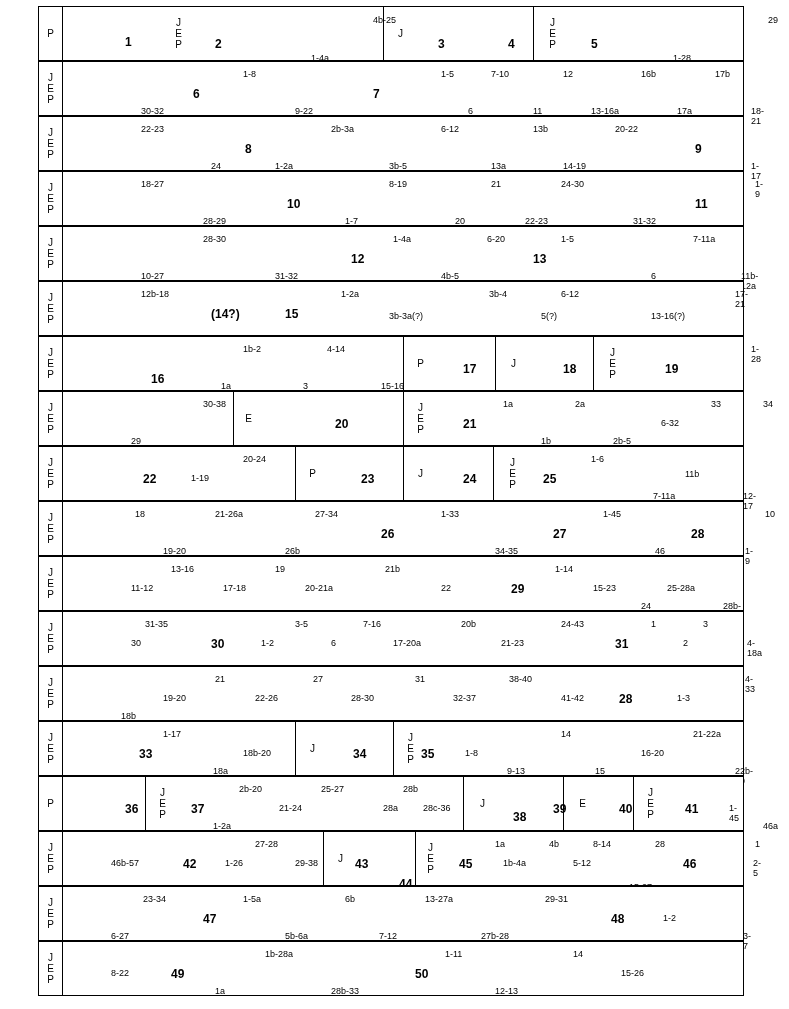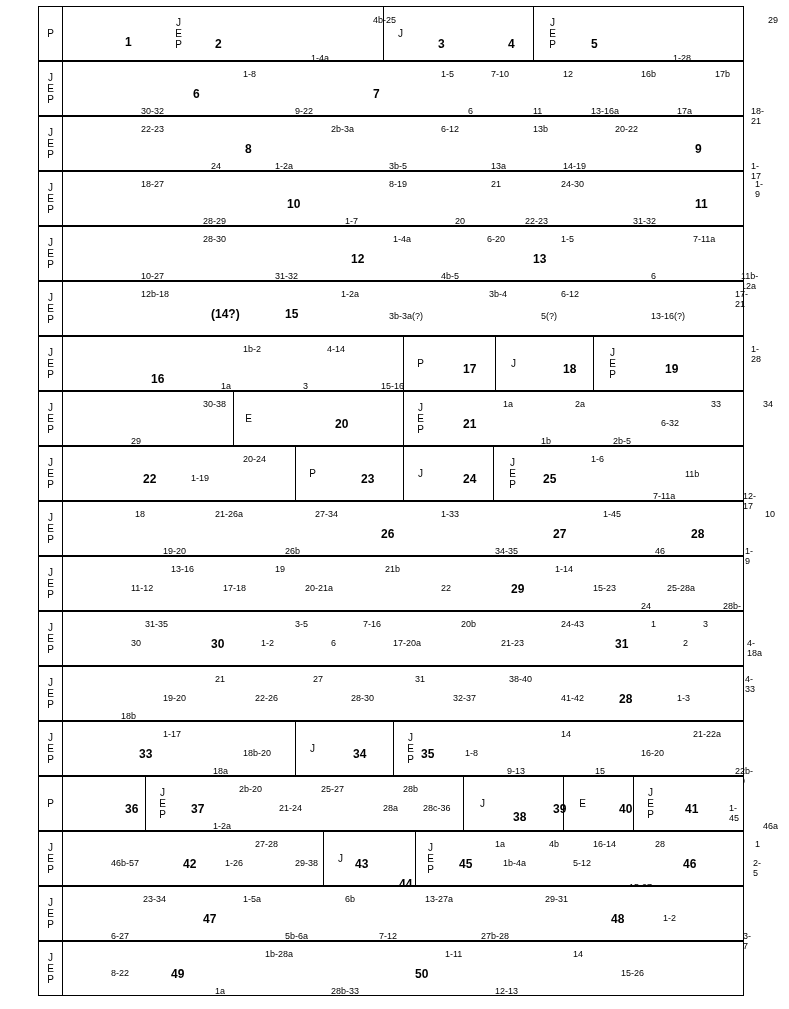--- a/index.html
+++ b/index.html
@@ -439,21 +439,21 @@
           <span>P</span>
         </div>
         <div class="num" style="left: 120px; top: 25px;">42</div>
         <div class="num" style="left: 292px; top: 25px;">43</div>
         <div class="num" style="left: 336px; top: 25px; margin-top: 20px;">44</div>
         <div class="num" style="left: 396px; top: 25px;">45</div>
         <div class="num" style="left: 620px; top: 25px;">46</div>
         <div class="lab" style="left: 192px; top: 7px;">27-28</div>
         <div class="lab" style="left: 432px; top: 7px;">1a</div>
         <div class="lab" style="left: 486px; top: 7px;">4b</div>
-        <div class="lab" style="left: 530px; top: 7px;">16-14</div>
+        <div class="lab" style="left: 530px; top: 7px;">8-14</div>
         <div class="lab" style="left: 592px; top: 7px;">28</div>
         <div class="lab" style="left: 692px; top: 7px;">1</div>
         <div class="lab" style="left: 48px; top: 26px;">46b-57</div>
         <div class="lab" style="left: 162px; top: 26px;">1-26</div>
         <div class="lab" style="left: 232px; top: 26px;">29-38</div>
         <div class="lab" style="left: 440px; top: 26px;">1b-4a</div>
         <div class="lab" style="left: 510px; top: 26px;">5-12</div>
         <div class="lab" style="left: 566px; top: 26px; margin-top: 24px;">15-27</div>
         <div class="lab" style="left: 690px; top: 26px;">2-5</div>
       </div>

